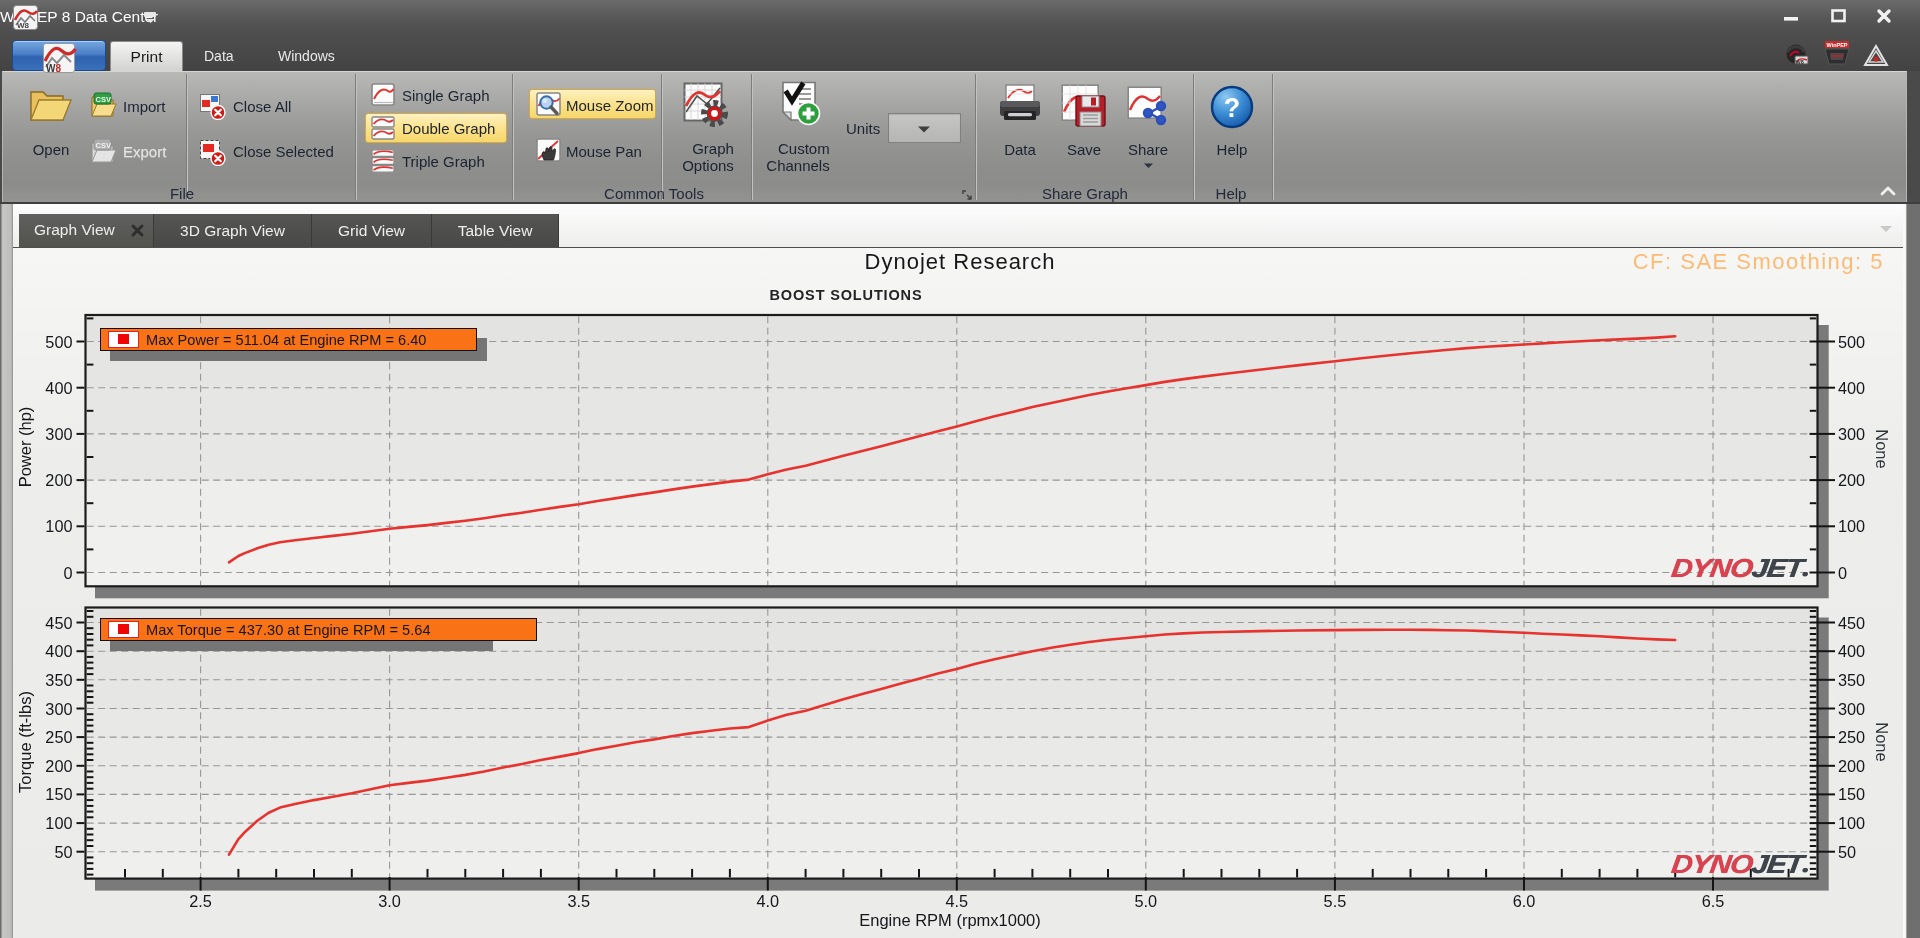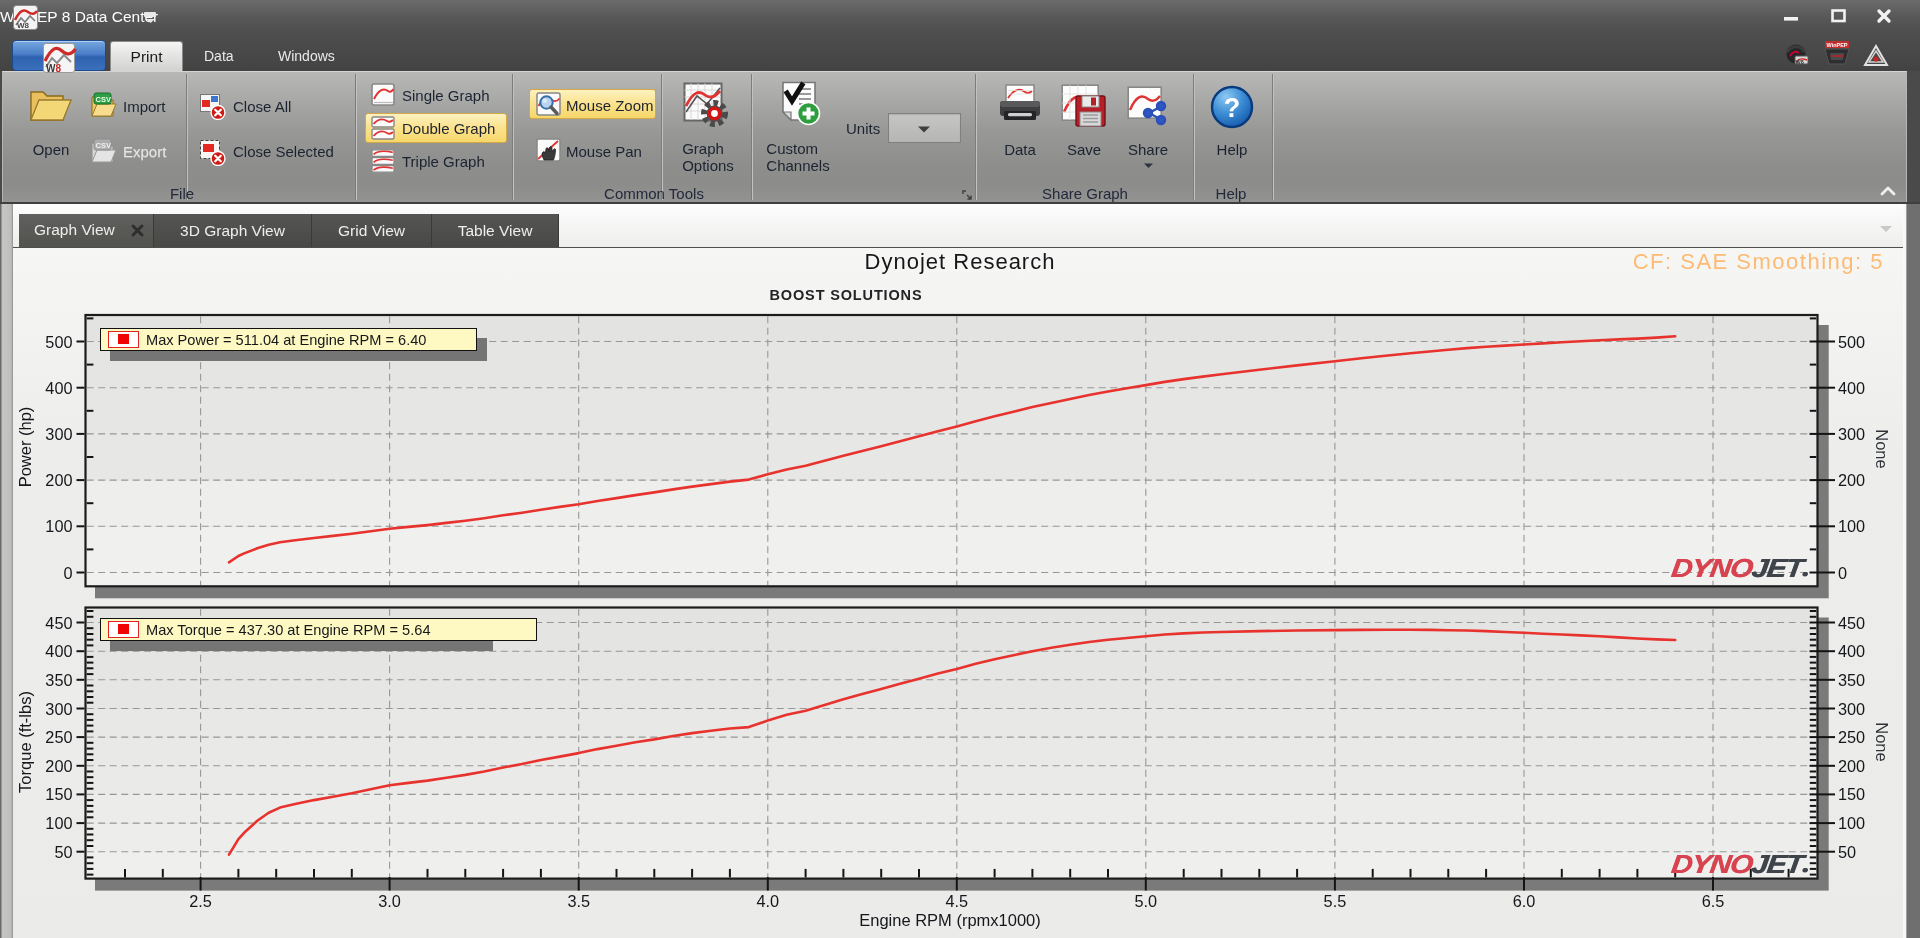--- a/index.html
+++ b/index.html
@@ -5,32 +5,32 @@
 html,body{width:1920px;height:938px;overflow:hidden;font-family:"Liberation Sans",sans-serif;background:#4a4a4a}
 .abs{position:absolute}
 #titlebar{position:absolute;left:0;top:0;width:1920px;height:33px;background:linear-gradient(#6b6b6b,#575757 55%,#4e4e4e)}
 #title{position:absolute;left:0;top:0;width:100%;line-height:33px;color:#fdfdfd;font-size:15.5px}
 #tabrow{position:absolute;left:0;top:33px;width:1920px;height:38px;background:linear-gradient(#4e4e4e,#434343)}
 #ribbon{position:absolute;left:2px;top:71px;width:1905px;height:133px;background:linear-gradient(#b8b8b7,#a9a9a8 20%,#989897 45%,#8e8e8d 70%,#8c8c8b 85%,#949493 100%);border:1px solid #b5b5b4;border-top:1px solid #d5d5d4;border-bottom:0}
 #ribbonedge{position:absolute;left:0;top:202px;width:1920px;height:2px;background:#3f3f3f}
 .grplabel{position:absolute;top:185px;font-size:15px;color:#23293a;text-align:right;white-space:nowrap;transform:translateX(-50%)}
 .gsep{position:absolute;top:74px;height:126px;width:2px;background:linear-gradient(90deg,#7d7d7c 50%,#c2c2c1 50%)}
 .btnlbl{position:absolute;font-size:15px;color:#1c2330;white-space:nowrap}
-.ctr{transform:translateX(-50%);text-align:left}
+.ctr{transform:translateX(-50%);text-align:right}
 .hl{position:absolute;background:linear-gradient(#fdf2c0,#fbe391 45%,#f7d76a);border:1px solid #d3a948;border-radius:3px}
 #apptab{position:absolute;left:12px;top:40px;width:94px;height:31px;border-radius:4px;background:linear-gradient(#76a7e0,#4a7ec7 45%,#2e62b0 55%,#3a70bc);border:1px solid #1d4a8a;box-shadow:inset 0 1px 0 rgba(255,255,255,.45)}
 .rtab{position:absolute;top:41px;height:30px;line-height:30px;font-size:14px;color:#e9e9e9;padding:0 18px}
 #hometab{position:absolute;left:110px;top:41px;width:73px;height:30px;background:linear-gradient(#f5f5f4,#e3e3e2 50%,#d2d2d1);border:1px solid #8a8a8a;border-bottom:0;border-radius:3px 3px 0 0;color:#1a1a1a;text-align:center;line-height:29px;font-size:15.5px}
 #docstrip{position:absolute;left:13px;top:204px;width:1890px;height:44px;background:linear-gradient(#fdfdfd,#ededec)}
 #docrule{position:absolute;left:13px;top:246.5px;width:1890px;height:1.5px;background:#4e4e4e}
 .dtab{position:absolute;top:214px;height:33px;background:linear-gradient(#555553,#484846);color:#eeeeee;font-size:15.5px;text-align:center;border-right:1px solid #3a3a3a}
 #content{position:absolute;left:13px;top:248px;width:1890px;height:690px;background:linear-gradient(#f6f6f5,#ededec 30%,#ebebea)}
 #frameL{position:absolute;left:0;top:204px;width:13px;height:734px;background:linear-gradient(90deg,#555,#c6c6c5 20%,#bebebd 85%,#8f8f8e)}
 #frameR{position:absolute;left:1903px;top:204px;width:17px;height:734px;background:linear-gradient(90deg,#fafafa,#f5f5f4 18%,#6f6f6f 22%,#6f6f6f)}
-.legend{position:absolute;height:23px;background:#fef9c3;border:1.4px solid #111;font-size:14.6px;color:#15171b;line-height:20px;white-space:nowrap}
+.legend{position:absolute;height:23px;background:#f97316;border:1.4px solid #111;font-size:14.6px;color:#15171b;line-height:20px;white-space:nowrap}
 .legsh{position:absolute;background:#757575}
 .sw{position:absolute;left:7px;top:1.5px;width:31px;height:17px;background:#fff;border:1.7px solid #e42320}
 .swin{position:absolute;left:9px;top:2px;width:10.5px;height:10.5px;background:#f00505}
 .djlogo{position:absolute;width:150px;text-align:right;font-size:26px;font-weight:bold;font-style:italic;letter-spacing:-1px;transform:skewX(-8deg) scaleX(1.13);transform-origin:100% 50%;white-space:nowrap;text-shadow:0.5px 0 currentColor}
 .djlogo b{color:#d8434f}.djlogo i{color:#3f444b;font-style:italic}
 </style></head>
 <body>
 <div id="titlebar"></div>
 <div id="title">WinPEP 8 Data Center</div>
 <div id="tabrow"></div>

